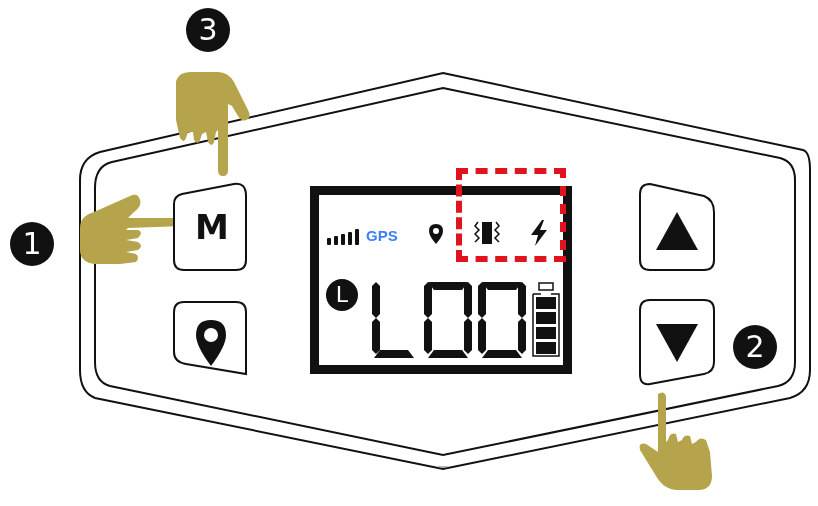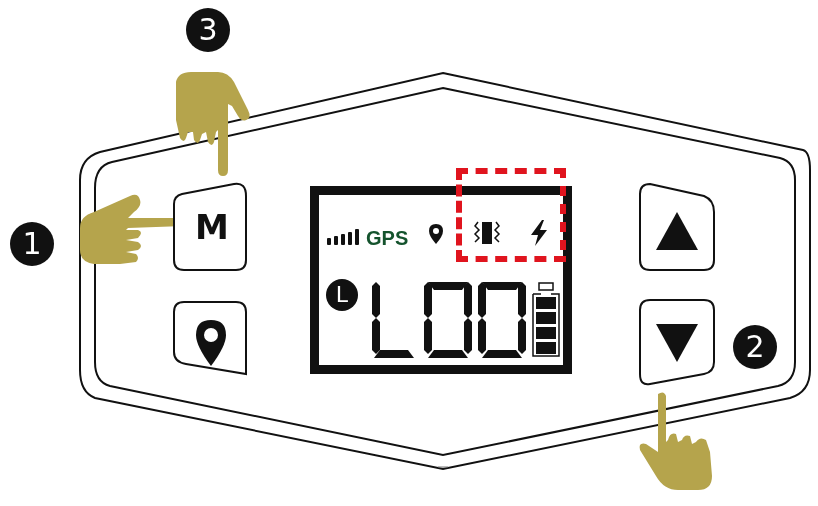--- a/index.html
+++ b/index.html
@@ -2,21 +2,21 @@
 <html><head>
 <meta charset="utf-8">
 <style>
   html, body { margin:0; padding:0; background:#ffffff; }
   body { width:818px; height:506px; position:relative; overflow:hidden; font-family:"Liberation Sans", sans-serif; }
   svg.frame { position:absolute; left:0; top:0; }
   .abs { position:absolute; }
   .num-badge { position:absolute; width:44px; height:44px; border-radius:50%; background:#111; color:#fff;
     font-family:"DejaVu Sans", sans-serif; font-size:30px; line-height:44px; text-align:center; }
   .key-label { position:absolute; font-family:"DejaVu Sans", sans-serif; font-weight:bold; color:#111; }
-  .gps-text { position:absolute; font-family:"Liberation Sans", sans-serif; font-weight:bold; font-size:20px; color:#14532d; }
+  .gps-text { position:absolute; font-family:"Liberation Sans", sans-serif; font-weight:bold; font-size:15px; color:#3b82f6; }
 </style>
 </head>
 <body>
 
 <svg class="frame" width="818" height="506" viewBox="0 0 818 506">
 
   <path d="M443 73 L803 150 Q810 152 810 170 L810 370 Q810 392 790 398 L443 469 L95 398 Q80 392 80 370 L80 180 Q80 158 100 152 Z" fill="none" stroke="#111" stroke-width="2"></path>
 
   <path d="M443 88 L780 158 Q795 162 795 180 L795 362 Q795 382 778 386 L443 455 L110 386 Q95 382 95 362 L95 188 Q95 166 112 162 Z" fill="none" stroke="#111" stroke-width="2"></path>
 

